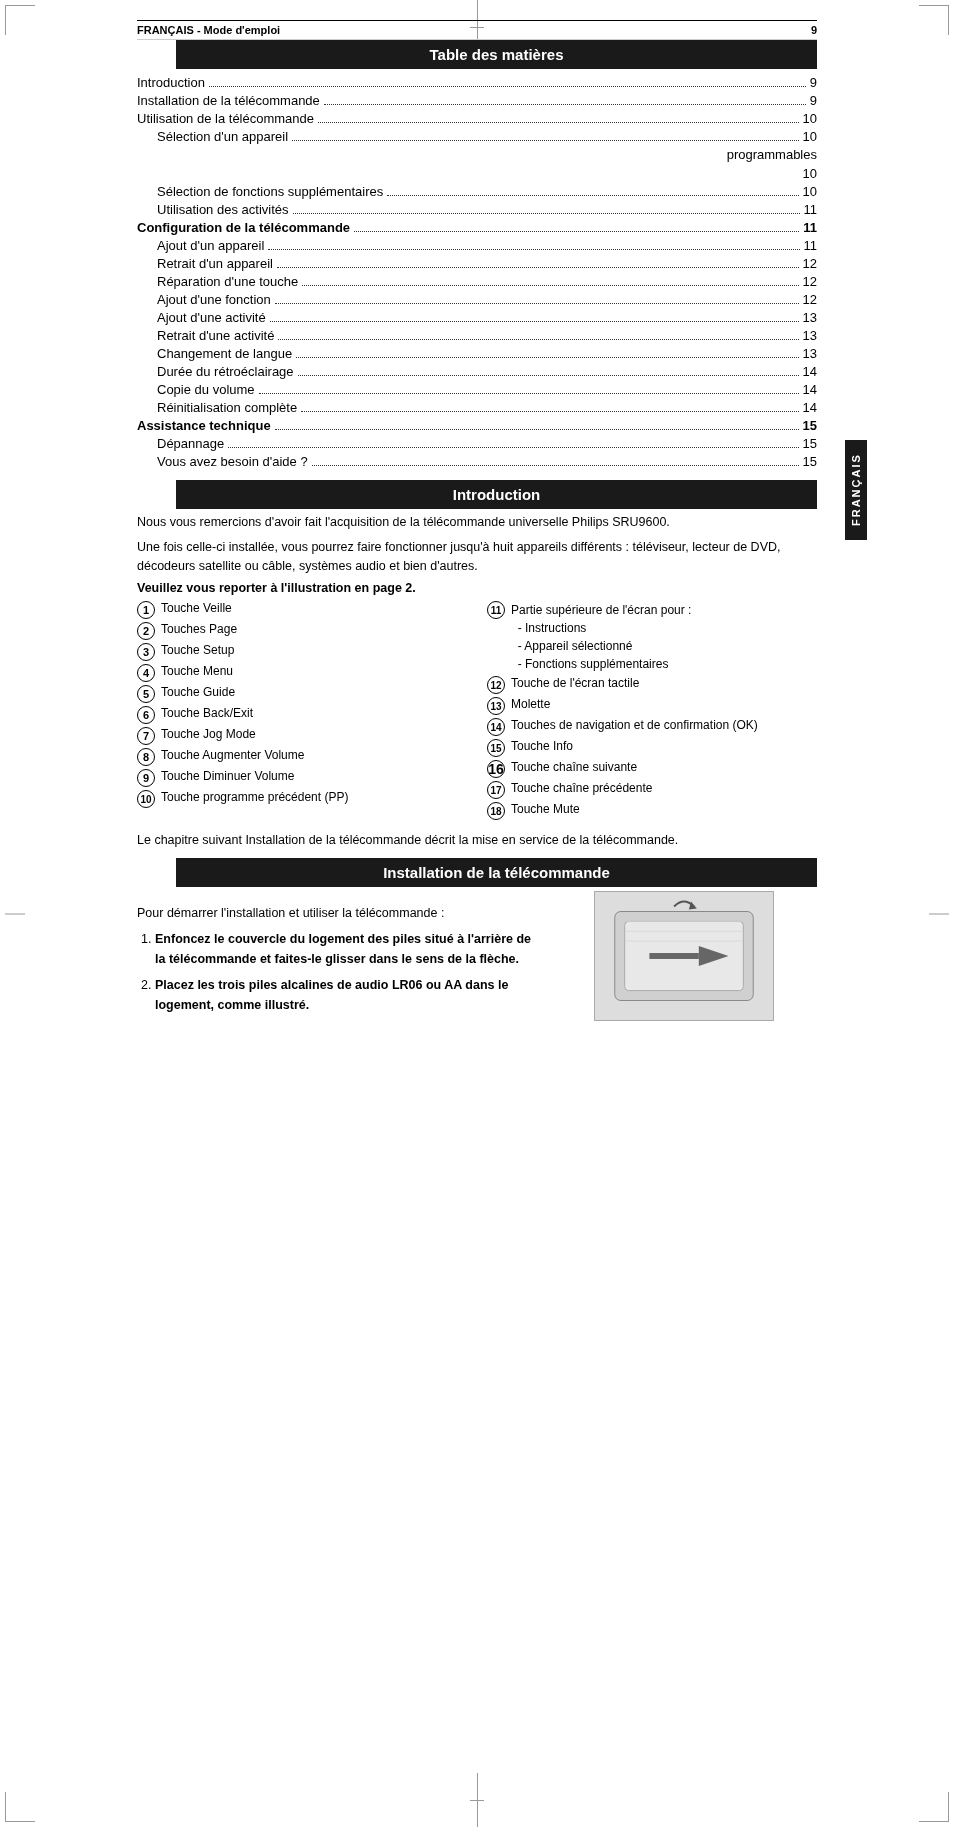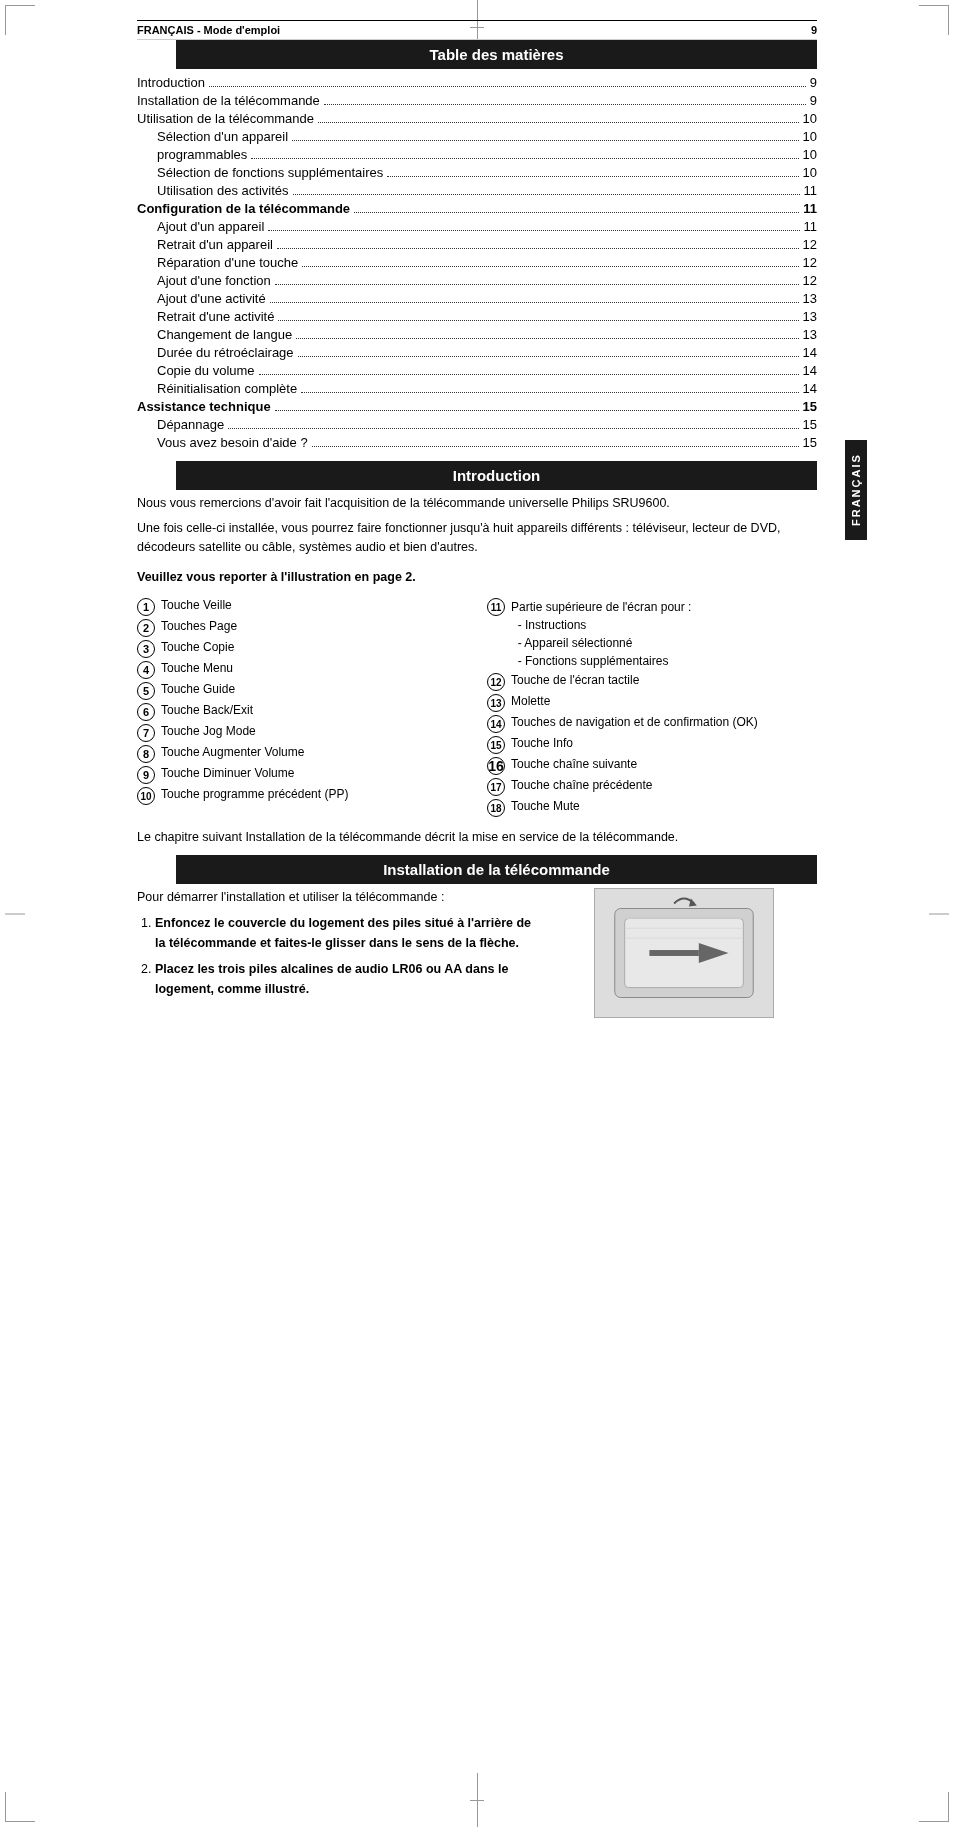--- a/index.html
+++ b/index.html
@@ -54,21 +54,21 @@
       padding: 1.5px 0;
     }
     .toc-row.indent { padding-left: 20px; }
     .intro-text {
       font-size: 12.5px;
       line-height: 1.5;
       margin-bottom: 6px;
     }
     .bold-line {
       font-weight: bold;
-      margin: 14px 0;
+      margin: 6px 0;
       font-size: 12.5px;
     }
     .num-item {
       display: flex;
       align-items: flex-start;
       margin-bottom: 3px;
       font-size: 12px;
     }
     .num-circle {
       display: inline-flex;
@@ -120,21 +120,21 @@
       margin-top: 8px;
     }
     .install-text {
       font-size: 12.5px;
       line-height: 1.5;
       margin-bottom: 6px;
     }
     .install-two-col {
       display: flex;
       gap: 16px;
-      align-items: flex-start;
+      align-items: flex-end;
     }
     .install-left {
       flex: 1.2;
     }
     .install-right {
       flex: 0.8;
       display: flex;
       align-items: center;
       justify-content: center;
     }
@@ -287,21 +287,21 @@
         <span class="toc-dots-line"></span>
         <span class="toc-page">10</span>
       </div>
 
       <div class="toc-row indent">
         <span class="toc-title">Sélection d'un appareil</span>
         <span class="toc-dots-line"></span>
         <span class="toc-page">10</span>
       </div>
 
-      <div class="toc-row indent" style="padding-left:20px;">
+      <div class="toc-row indent" style="padding-left:20px;flex-direction:column;">
         <span class="toc-title">programmables</span>
         <span class="toc-dots-line"></span>
         <span class="toc-page">10</span>
       </div>
 
       <div class="toc-row indent">
         <span class="toc-title">Sélection de fonctions supplémentaires</span>
         <span class="toc-dots-line"></span>
         <span class="toc-page">10</span>
       </div>
@@ -411,21 +411,21 @@
           <span>Touche Veille</span>
         </div>
 
         <div class="num-item">
           <span class="num-circle">2</span>
           <span>Touches Page</span>
         </div>
 
         <div class="num-item">
           <span class="num-circle">3</span>
-          <span>Touche Copie</span>
+          <span>Touche Setup</span>
         </div>
 
         <div class="num-item">
           <span class="num-circle">4</span>
           <span>Touche Menu</span>
         </div>
 
         <div class="num-item">
           <span class="num-circle">5</span>
           <span>Touche Guide</span>

